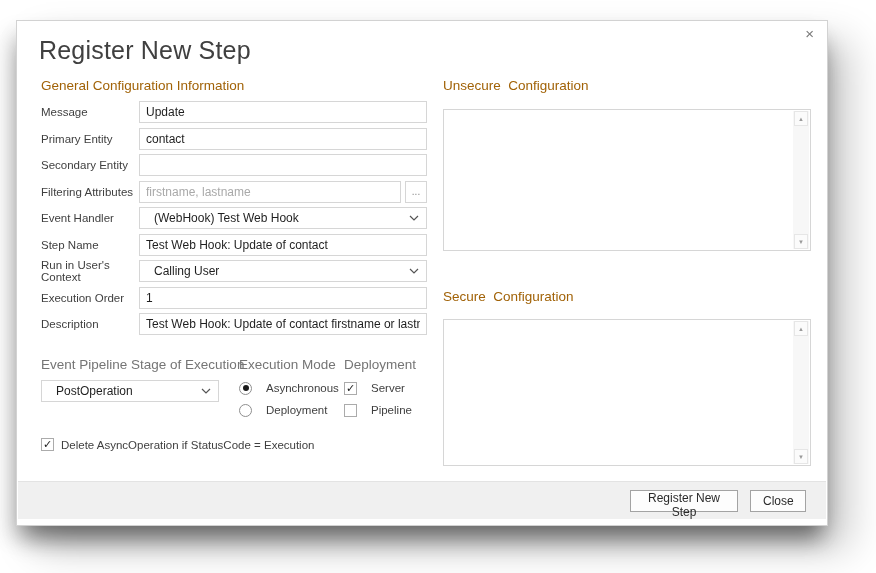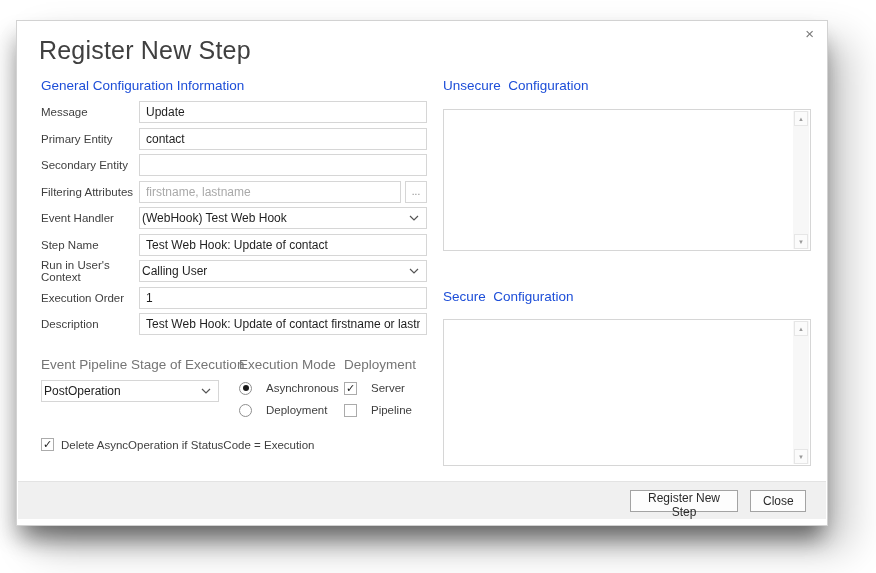--- a/index.html
+++ b/index.html
@@ -14,40 +14,40 @@
                 20px 22px 38px rgba(0,0,0,.22),
                 -8px 12px 20px rgba(0,0,0,.10);
   }
 
   .close-x { position:absolute; top:5px; right:13px; font-size:15px; color:#7a7a7a;
              cursor:pointer; line-height:1; }
 
   .title { position:absolute; left:22px; top:15px; font-size:25px; font-weight:300;
            color:#404040; letter-spacing:.2px; }
 
-  .section-header { position:absolute; font-size:13.5px; color:#1d4ed8; white-space:pre; }
+  .section-header { position:absolute; font-size:13.5px; color:#a16207; white-space:pre; }
   .hdr-general  { left:24px; top:57px; }
   .hdr-unsecure { left:426px; top:57px; }
   .hdr-secure   { left:426px; top:268px; }
 
   .rows { position:absolute; left:24px; top:80px; width:386px; }
   .row { display:flex; align-items:center; height:22px; margin-bottom:4.5px; }
   .row .lbl { width:98px; font-size:11.5px; color:#3f3f3f; flex:none; }
   .field { flex:1; display:flex; min-width:0; }
 
   input.txt {
     flex:1; height:22px; border:1px solid #d6d6d6; background:#fff;
     font-family:inherit; font-size:12px; color:#1f1f1f; padding:0 6px; outline:none; min-width:0;
   }
   input.txt::placeholder { color:#a9a9a9; }
 
   .combo {
     flex:1; height:22px; border:1px solid #d6d6d6; background:#fff;
     display:flex; align-items:center; justify-content:space-between;
-    padding:0 7px 0 2px; cursor:default; min-width:0;
+    padding:0 7px 0 14px; cursor:default; min-width:0;
   }
   .combo .val { font-size:12px; color:#1f1f1f; white-space:nowrap; overflow:hidden; }
 
   .browse-btn {
     flex:none; width:22px; height:22px; margin-left:4px;
     border:1px solid #d6d6d6; background:#fff; color:#8b8b8b;
     font-size:10px; line-height:16px; text-align:center; cursor:pointer;
   }
 
   .group { position:absolute; left:24px; top:336px; width:392px; height:74px; }

